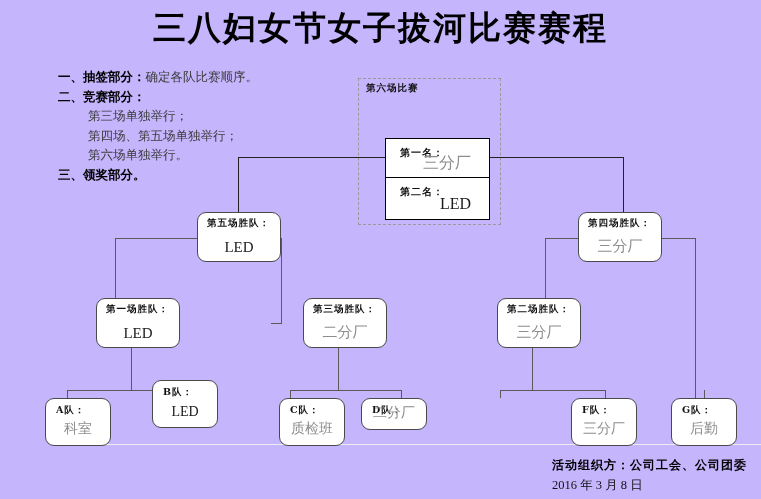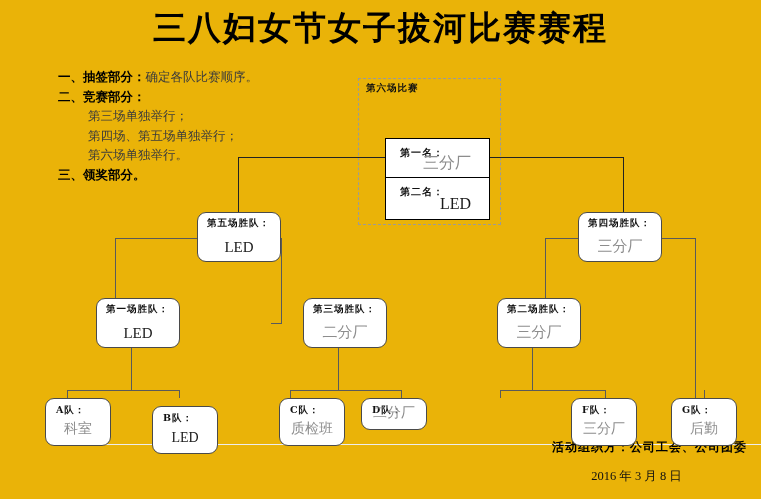--- a/index.html
+++ b/index.html
@@ -4,21 +4,21 @@
 <style>
   html, body {
     margin: 0;
     padding: 0;
     background: #ffffff;
   }
   #page {
     position: relative;
     width: 761px;
     height: 499px;
-    background: #eab308;
+    background: #c4b5fd;
     overflow: hidden;
     font-family: "Liberation Serif", "DejaVu Serif", serif;
   }
 
   
   #title {
     position: absolute;
     left: 0;
     top: 6px;
     width: 761px;
@@ -128,33 +128,33 @@
     z-index: 2;
   }
   .ln.h { height: 1px; }
   .ln.v { width: 1px; }
   .ln.dark { background: #222; }
 
   
   #footer {
     position: absolute;
     right: 14px;
-    bottom: 14px;
-    text-align: center;
+    bottom: 5px;
+    text-align: left;
   }
   #footer .org {
     font-family: "DejaVu Serif", "Liberation Serif", serif;
     font-size: 12px;
     font-weight: bold;
     color: #000;
     letter-spacing: 1px;
     white-space: nowrap;
   }
   #footer .date {
-    margin-top: 12px;
+    margin-top: 3px;
     font-size: 12.5px;
     color: #111;
     white-space: nowrap;
     padding-right: 26px;
   }
 
   
   #edge-artifact {
     position: absolute;
     left: 54px;
@@ -265,21 +265,21 @@
   <div class="ln v" style="left:605px; top:390px; height:8px;"></div>
   <div class="ln v" style="left:532px; top:323px; height:67px;"></div>
 
   <div class="ln h" style="left:695px; top:405px; width:10px;"></div>
   <div class="ln v" style="left:704px; top:390px; height:15px;"></div>
 
   <div class="node rounded leaf" style="left:45px; top:398px; width:66px; height:48px;">
     <span class="lbl">A队：</span>
     <span class="val">科室</span>
   </div>
-  <div class="node rounded leaf" style="left:152px; top:406px; width:66px; height:48px;">
+  <div class="node rounded leaf" style="left:152px; top:380px; width:66px; height:48px;">
     <span class="lbl">B队：</span>
     <span class="val dark">LED</span>
   </div>
   <div class="node rounded leaf" style="left:264px; top:398px; width:66px; height:48px;margin-left:15px;">
     <span class="lbl">C队：</span>
     <span class="val">质检班</span>
   </div>
   <div class="node rounded leaf" style="left:361px; top:398px; width:66px; height:32px;">
     <span class="lbl">D队：</span>
     <span class="val">二分厂</span>

